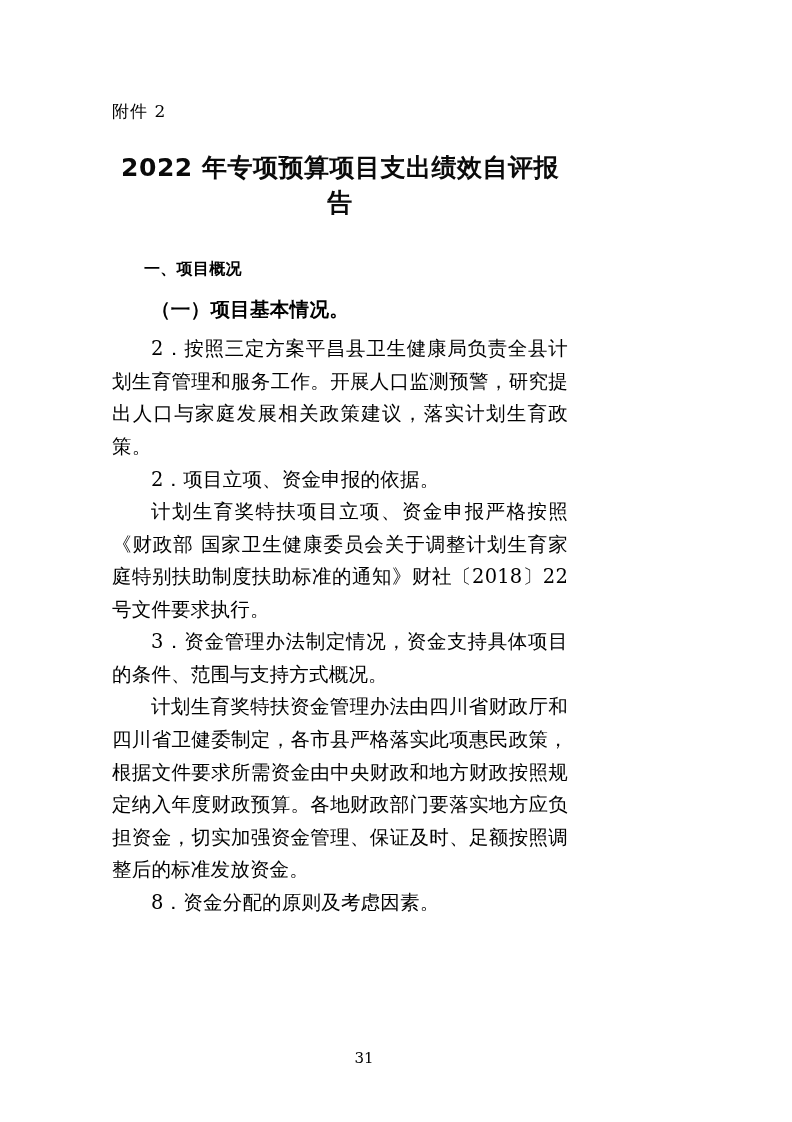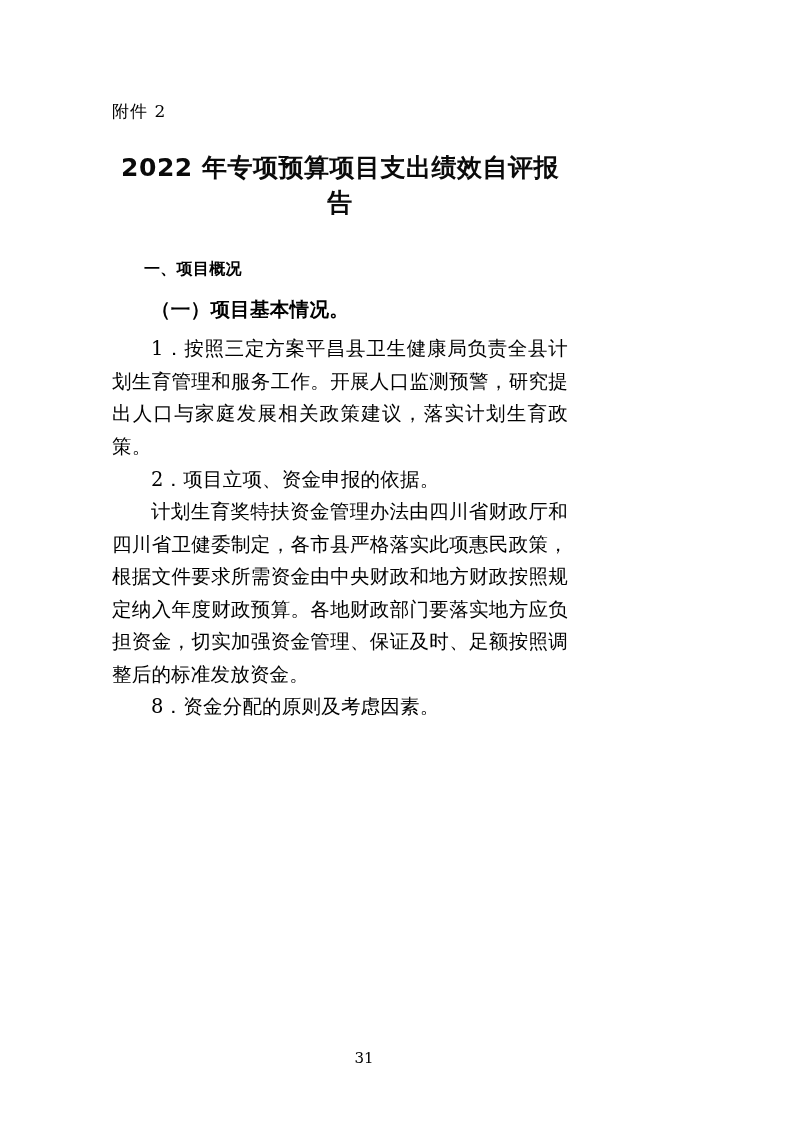--- a/index.html
+++ b/index.html
@@ -85,20 +85,22 @@
 <div class="page">
 
   <div class="attachment-label">附件 2</div>
 
   <div class="doc-title">2022 年专项预算项目支出绩效自评报告</div>
 
   <div class="section-head">一、项目概况</div>
 
   <div class="subsection-head">（一）项目基本情况。</div>
 
-  <p class="body-text">1．按照三定方案平昌县卫生健康局负责全县计划生育管理和服务工作。开展人口监测预警，研究提出人口与家庭发展相关政策建议，落实计划生育政策。</p>
+  <p class="body-text">2．按照三定方案平昌县卫生健康局负责全县计划生育管理和服务工作。开展人口监测预警，研究提出人口与家庭发展相关政策建议，落实计划生育政策。</p>
   <p class="body-text">2．项目立项、资金申报的依据。</p>
+  <p class="body-text">计划生育奖特扶项目立项、资金申报严格按照《财政部 国家卫生健康委员会关于调整计划生育家庭特别扶助制度扶助标准的通知》财社〔2018〕22 号文件要求执行。</p>
+  <p class="body-text">3．资金管理办法制定情况，资金支持具体项目的条件、范围与支持方式概况。</p>
   <p class="body-text">计划生育奖特扶资金管理办法由四川省财政厅和四川省卫健委制定，各市县严格落实此项惠民政策，根据文件要求所需资金由中央财政和地方财政按照规定纳入年度财政预算。各地财政部门要落实地方应负担资金，切实加强资金管理、保证及时、足额按照调整后的标准发放资金。</p>
   <p class="body-text">8．资金分配的原则及考虑因素。</p>
 
   <div class="page-number">31</div>
 
 </div>
 
 </body></html>

